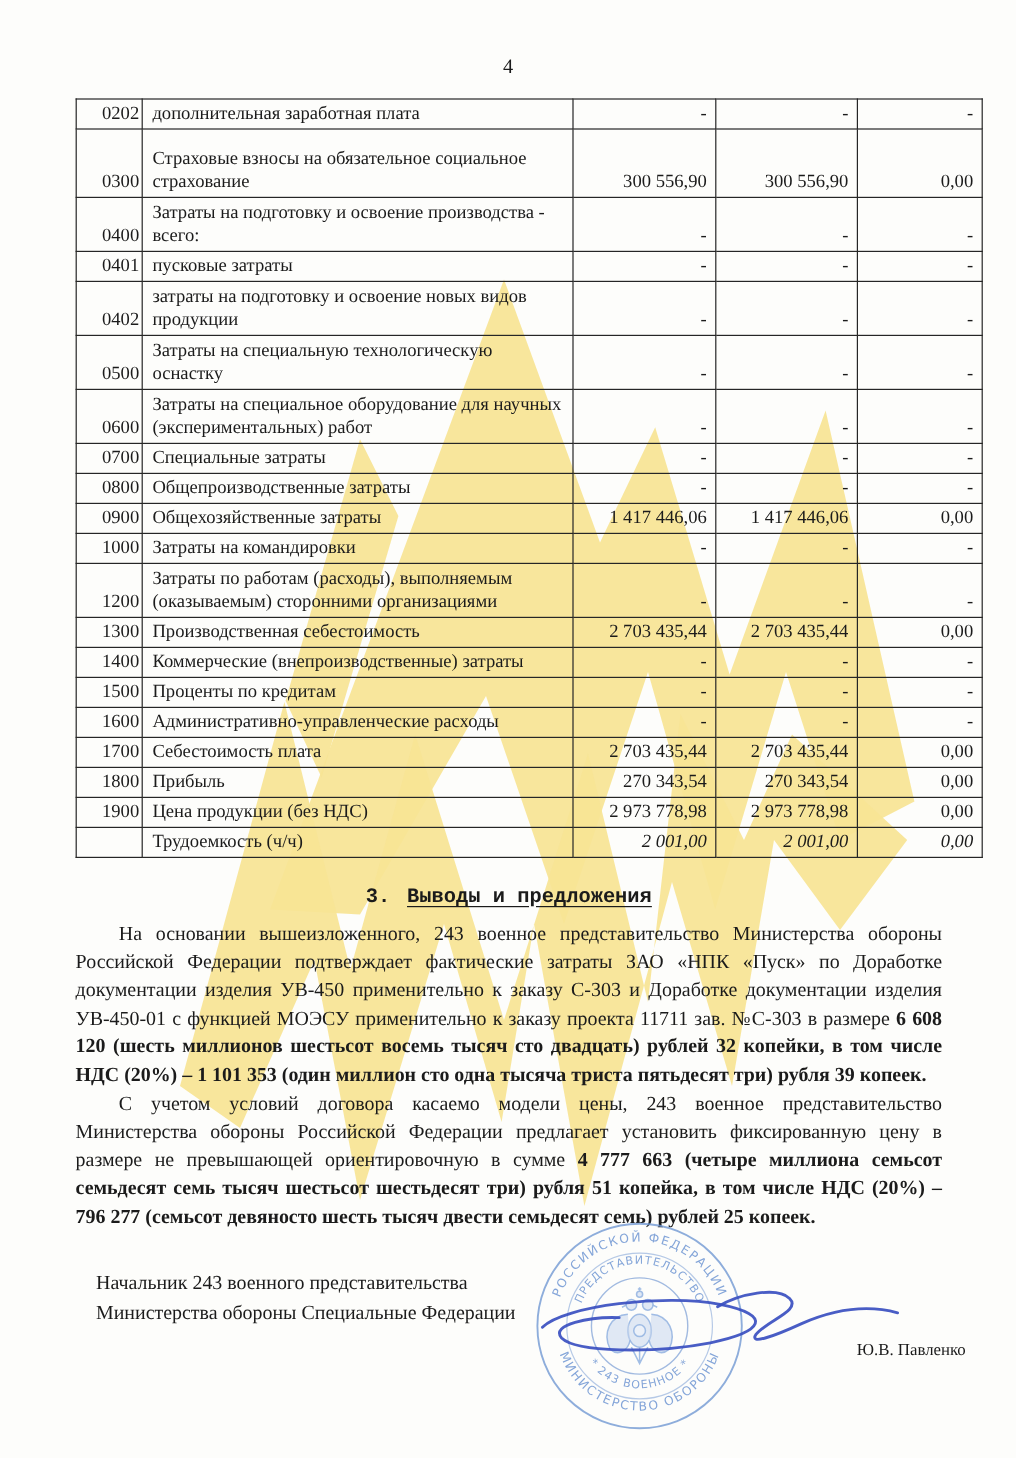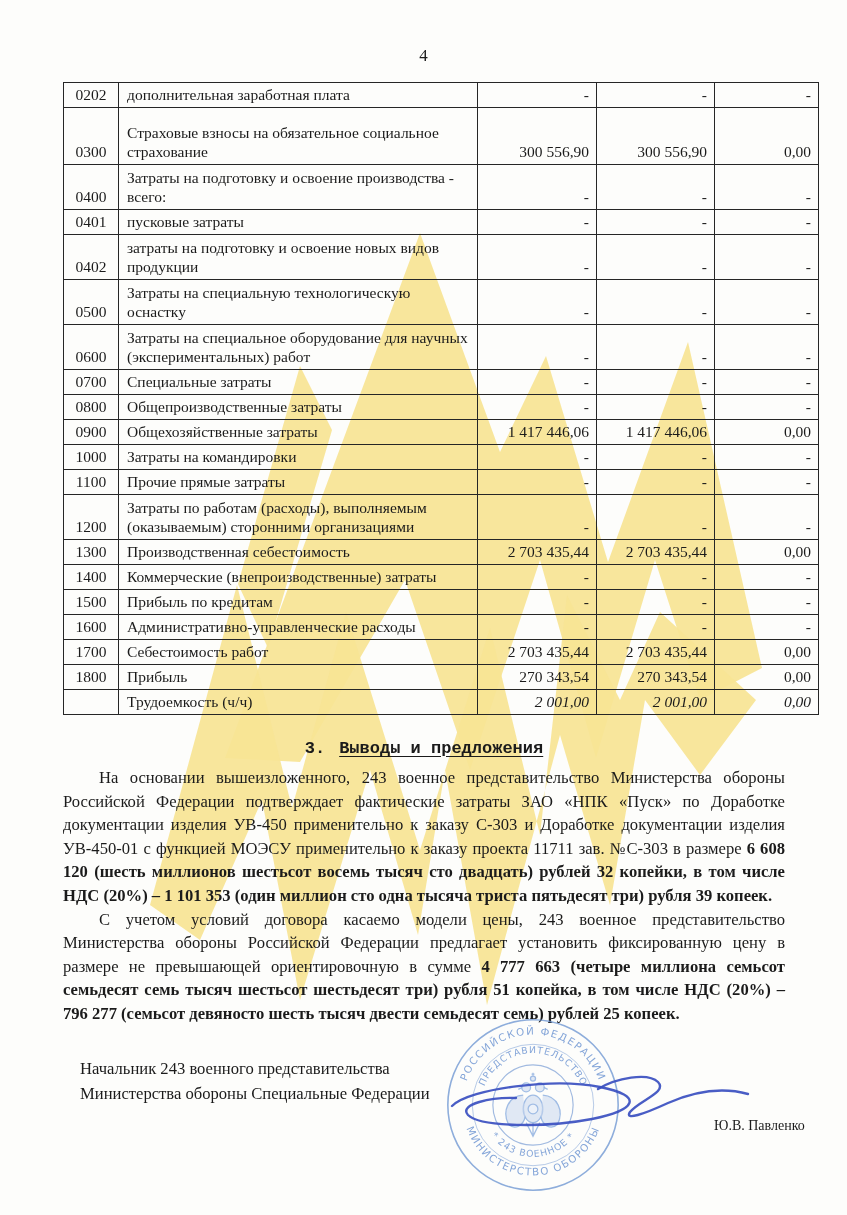--- a/index.html
+++ b/index.html
@@ -18,21 +18,21 @@
     border-collapse:collapse;table-layout:fixed;
     margin:14px 0 0 63px;width:755px;
     font-size:15.5px;line-height:19px;
   }
   table.cost td{
     border:1.2px solid #262626;
     border-top-width:1.5px;border-bottom-width:1.5px;
     vertical-align:bottom;padding:1px 6px 3px 8px;
     overflow:hidden;
   }
-  table.cost td.code{text-align:center;padding:1px 2px 3px 2px;}
+  table.cost td.code{text-align:right;padding:1px 2px 3px 2px;}
   table.cost td.val{text-align:right;padding-right:7px;}
   tr.h1{height:25px;} tr.h2{height:45px;} tr.h3{height:57px;}
   tr.italic-vals td.val{font-style:italic;}
   col.c-code{width:55px;} col.c-name{width:359px;}
   col.c-v1{width:119px;} col.c-v2{width:118px;} col.c-v3{width:104px;}
   
   .conclusions{margin:24px 63px 0 63px;width:722px;}
   .concl-heading{text-align:center;font-weight:bold;font-size:17px;margin:0 0 8px 0;font-family:Liberation Mono, monospace;}
   .concl-heading .num{margin-right:14px;}
   .concl-heading .ttl{text-decoration:underline;text-underline-offset:3px;}
@@ -143,27 +143,20 @@
             <td class="val">1 417 446,06</td>
             <td class="val">0,00</td>
           </tr>
           <tr class="h1">
             <td class="code">1000</td>
             <td class="name">Затраты на командировки</td>
             <td class="val">-</td>
             <td class="val">-</td>
             <td class="val">-</td>
           </tr>
-          <tr class="h1">
-            <td class="code">1100</td>
-            <td class="name">Прочие прямые затраты</td>
-            <td class="val">-</td>
-            <td class="val">-</td>
-            <td class="val">-</td>
-          </tr>
           <tr class="h2">
             <td class="code">1200</td>
             <td class="name">Затраты по работам (расходы), выполняемым (оказываемым) сторонними организациями</td>
             <td class="val">-</td>
             <td class="val">-</td>
             <td class="val">-</td>
           </tr>
           <tr class="h1">
             <td class="code">1300</td>
             <td class="name">Производственная себестоимость</td>
@@ -173,44 +166,51 @@
           </tr>
           <tr class="h1">
             <td class="code">1400</td>
             <td class="name">Коммерческие (внепроизводственные) затраты</td>
             <td class="val">-</td>
             <td class="val">-</td>
             <td class="val">-</td>
           </tr>
           <tr class="h1">
             <td class="code">1500</td>
-            <td class="name">Прибыль по кредитам</td>
+            <td class="name">Проценты по кредитам</td>
             <td class="val">-</td>
             <td class="val">-</td>
             <td class="val">-</td>
           </tr>
           <tr class="h1">
             <td class="code">1600</td>
             <td class="name">Административно-управленческие расходы</td>
             <td class="val">-</td>
             <td class="val">-</td>
             <td class="val">-</td>
           </tr>
           <tr class="h1">
             <td class="code">1700</td>
-            <td class="name">Себестоимость работ</td>
+            <td class="name">Себестоимость плата</td>
             <td class="val">2 703 435,44</td>
             <td class="val">2 703 435,44</td>
             <td class="val">0,00</td>
           </tr>
           <tr class="h1">
             <td class="code">1800</td>
             <td class="name">Прибыль</td>
             <td class="val">270 343,54</td>
             <td class="val">270 343,54</td>
+            <td class="val">0,00</td>
+          </tr>
+          <tr class="h1">
+            <td class="code">1900</td>
+            <td class="name">Цена продукции (без НДС)</td>
+            <td class="val">2 973 778,98</td>
+            <td class="val">2 973 778,98</td>
             <td class="val">0,00</td>
           </tr>
           <tr class="h1 italic-vals">
             <td class="code"></td>
             <td class="name">Трудоемкость (ч/ч)</td>
             <td class="val">2 001,00</td>
             <td class="val">2 001,00</td>
             <td class="val">0,00</td>
           </tr>
         </tbody>

